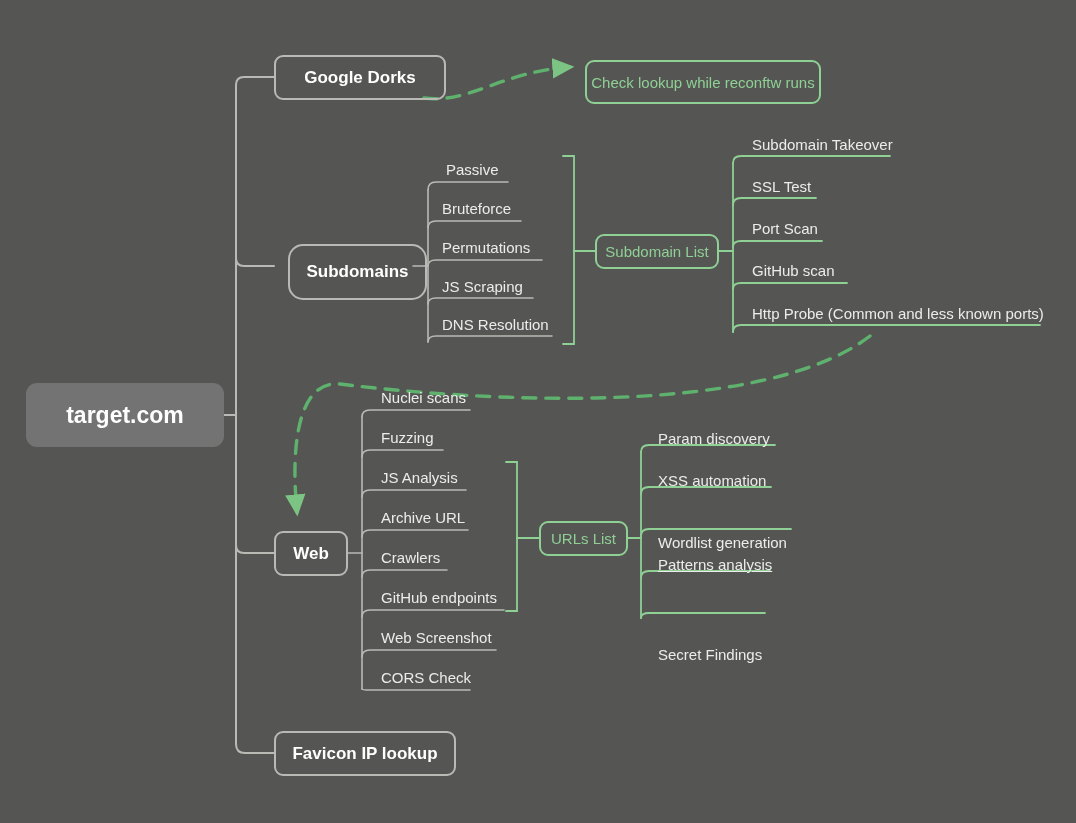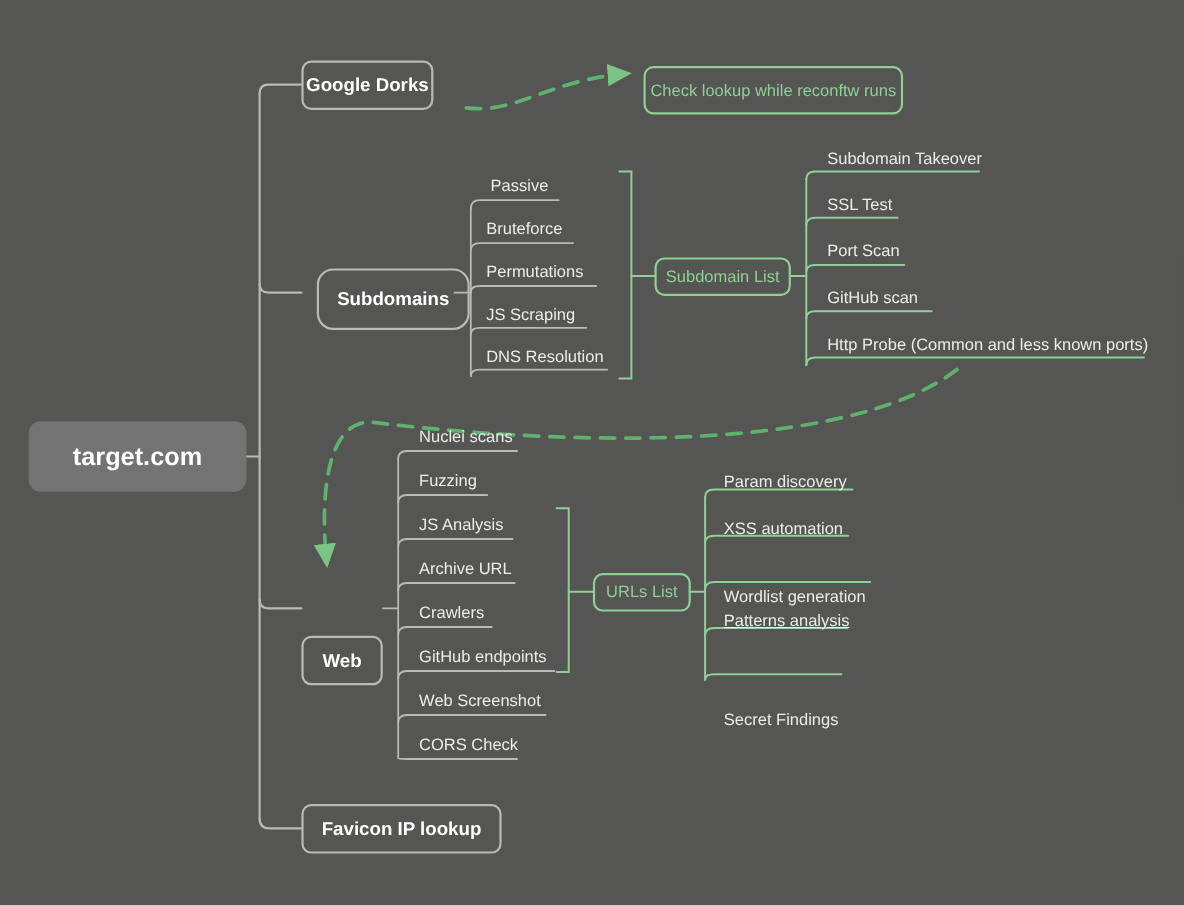--- a/index.html
+++ b/index.html
@@ -178,29 +178,29 @@
 
     <path d="M424,98 C470,104 500,72 570,67" fill="none" stroke="#5fb26e" stroke-width="3.4" stroke-dasharray="13 10" stroke-linecap="round" marker-end="url(#arrowGreen)"></path>
 
     <path d="M870,336 C760,420 470,400 340,384 C300,380 290,440 297,512" fill="none" stroke="#5fb26e" stroke-width="3.4" stroke-dasharray="13 10" stroke-linecap="round" marker-end="url(#arrowGreen)"></path>
   </svg>
 
   <div class="node-box node-root" style="left:26px; top:383px; width:198px; height:64px;">
     <span>target.com</span>
   </div>
 
-  <div class="node-box node-branch" style="left:274px; top:55px; width:120px; height:45px;">
+  <div class="node-box node-branch" style="left:274px; top:55px; width:172px; height:45px;">
     <span>Google Dorks</span>
   </div>
 
   <div class="node-box node-branch" style="left:288px; top:244px; width:139px; height:56px;border-radius:15px;">
     <span>Subdomains</span>
   </div>
 
-  <div class="node-box node-branch" style="left:274px; top:531px; width:74px; height:45px;margin-top:47px;">
+  <div class="node-box node-branch" style="left:274px; top:531px; width:74px; height:45px;">
     <span>Web</span>
   </div>
 
   <div class="node-box node-branch" style="left:274px; top:731px; width:182px; height:45px;text-align:right;">
     <span>Favicon IP lookup</span>
   </div>
 
   <div class="node-box node-green thin" style="left:585px; top:60px; width:236px; height:44px;">
     <span>Check lookup while reconftw runs</span>
   </div>

